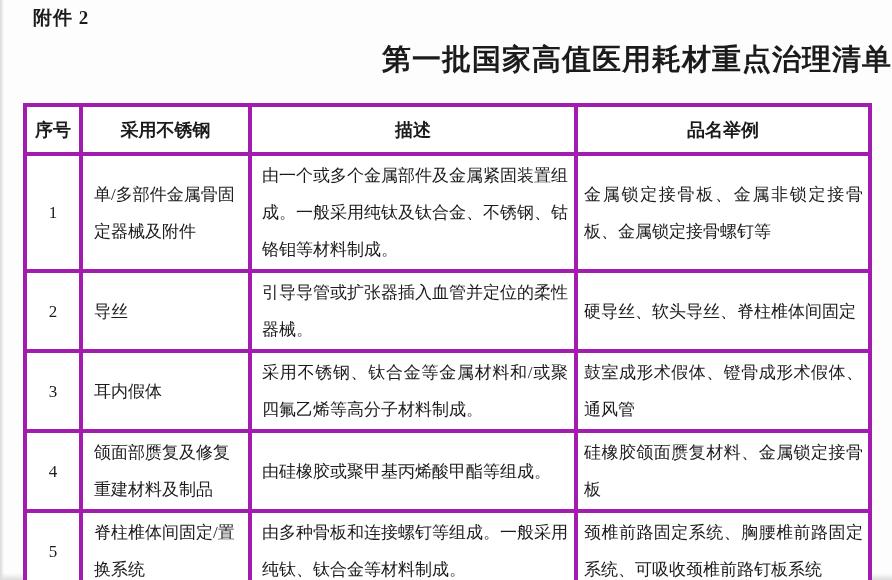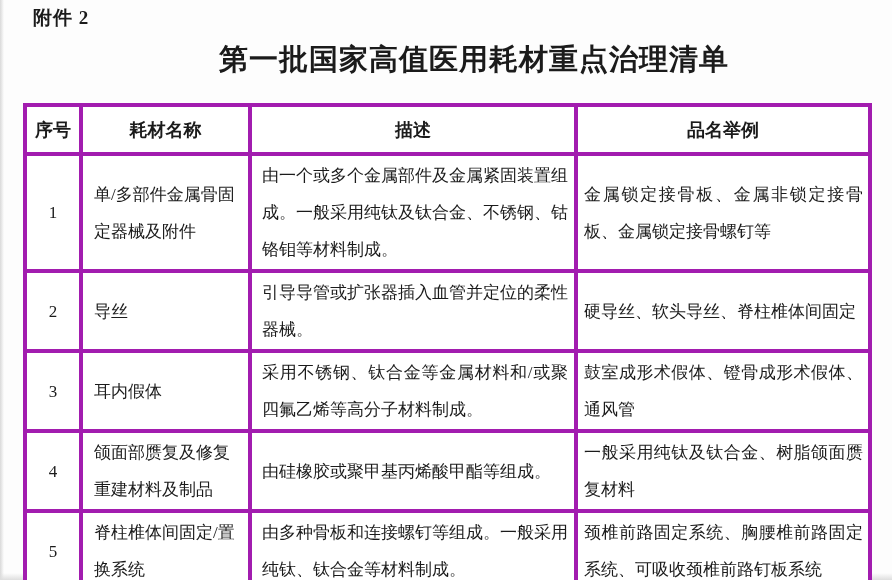--- a/index.html
+++ b/index.html
@@ -33,21 +33,21 @@
     letter-spacing: 1px;
     white-space: nowrap;
     margin-left: 20px;
   }
   .doc-title {
     position: absolute;
     left: 0;
     right: 0;
     top: 40px;
     padding-left: 56px; 
-    text-align: center;
+    text-align: right;
     font-size: 29px;
     font-weight: bold;
     letter-spacing: 1px;
     white-space: nowrap;
   }
   table.main-table {
     position: absolute;
     left: 23px;
     top: 103px;
     width: 845px;
@@ -117,21 +117,21 @@
 <table class="main-table">
   <colgroup>
     <col class="c-no">
       <col class="c-name">
       <col class="c-desc">
       <col class="c-ex">
   </colgroup>
   <thead>
     <tr>
       <th>序号</th>
-      <th>耗材名称</th>
+      <th>采用不锈钢</th>
       <th>描述</th>
       <th>品名举例</th>
     </tr>
   </thead>
   <tbody>
     <tr class="r1">
       <td class="no-cell">1</td>
       <td class="name-cell">单/多部件金属骨固定器械及附件</td>
       <td class="desc-cell">由一个或多个金属部件及金属紧固装置组成。一般采用纯钛及钛合金、不锈钢、钴铬钼等材料制成。</td>
       <td class="ex-cell">金属锁定接骨板、金属非锁定接骨板、金属锁定接骨螺钉等</td>
@@ -145,21 +145,21 @@
     <tr class="r3">
       <td class="no-cell">3</td>
       <td class="name-cell">耳内假体</td>
       <td class="desc-cell">采用不锈钢、钛合金等金属材料和/或聚四氟乙烯等高分子材料制成。</td>
       <td class="ex-cell">鼓室成形术假体、镫骨成形术假体、通风管</td>
     </tr>
     <tr class="r4">
       <td class="no-cell">4</td>
       <td class="name-cell">颌面部赝复及修复重建材料及制品</td>
       <td class="desc-cell">由硅橡胶或聚甲基丙烯酸甲酯等组成。</td>
-      <td class="ex-cell">一般采用纯钛及钛合金、树脂颌面赝复材料</td>
+      <td class="ex-cell">硅橡胶颌面赝复材料、金属锁定接骨板</td>
     </tr>
     <tr class="r5">
       <td class="no-cell">5</td>
       <td class="name-cell">脊柱椎体间固定/置换系统</td>
       <td class="desc-cell">由多种骨板和连接螺钉等组成。一般采用纯钛、钛合金等材料制成。</td>
       <td class="ex-cell">颈椎前路固定系统、胸腰椎前路固定系统、可吸收颈椎前路钉板系统</td>
     </tr>
   </tbody>
 </table>
 

